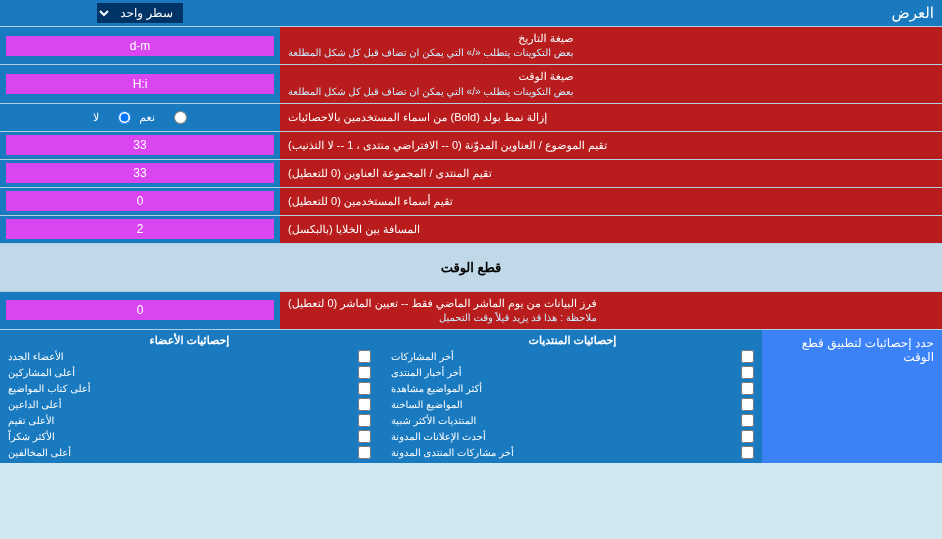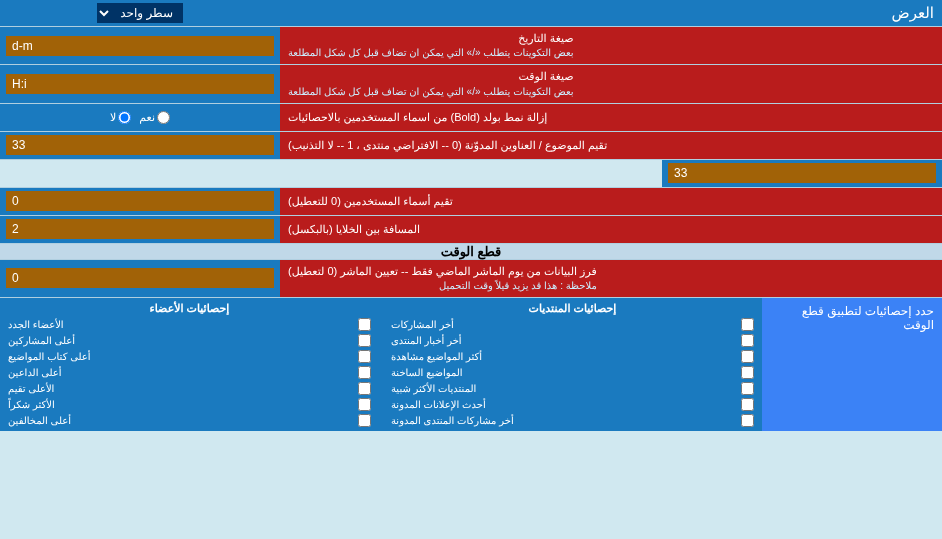--- a/index.html
+++ b/index.html
@@ -34,48 +34,49 @@
     .row-input {
       width: 280px;
       background: #1a7abf;
       display: flex;
       align-items: center;
       justify-content: center;
       padding: 3px 6px;
     }
     .row-input input[type="text"] {
       width: 100%;
-      background: #a16207;
+      background: #d946ef;
       color: #fff;
       border: none;
       padding: 3px 6px;
       font-size: 12px;
+      text-align: center;
       direction: ltr;
     }
     .section-header {
       background: #c0d8e8;
       color: #000;
       text-align: center;
       font-weight: bold;
-      padding: 0;
+      padding: 16px;
       border-bottom: 1px solid #b0cfe0;
       font-size: 13px;
     }
     .row-radio {
       display: flex;
       align-items: center;
       gap: 8px;
       color: #fff;
       font-size: 11px;
     }
     .row-radio label {
       color: #fff;
       display: flex;
       align-items: center;
-      gap: 2px;
+      gap: 19px;
     }
     .select-wrapper {
       background: #003366;
       color: #fff;
       border: none;
       padding: 2px 6px;
       font-size: 12px;
       direction: rtl;
     }
     .top-row {
@@ -201,20 +202,21 @@
   </div>
 
   <div class="row">
     <div class="row-label">تقيم الموضوع / العناوين المدوّنة (0 -- الافتراضي منتدى ، 1 -- لا التذنيب)</div>
     <div class="row-input">
       <input type="text" value="33" style="">
     </div>
   </div>
 
   <div class="row">
+    <div class="row-label">تقيم المنتدى / المجموعة العناوين (0 للتعطيل)</div>
     <div class="row-input">
       <input type="text" value="33" style="">
     </div>
   </div>
 
   <div class="row">
     <div class="row-label">تقيم أسماء المستخدمين (0 للتعطيل)</div>
     <div class="row-input">
       <input type="text" value="0" style="">
     </div>

